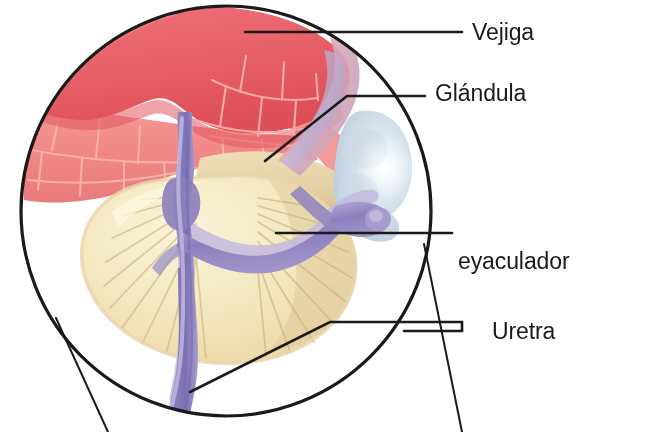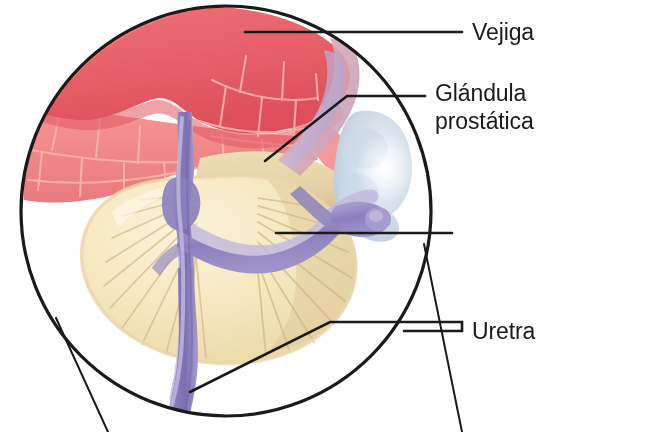--- a/index.html
+++ b/index.html
@@ -30,21 +30,21 @@
     line-height: 28px;
     white-space: pre;
     letter-spacing: -0.1px;
   }
   .label.bold {
     font-weight: normal;
   }
   #label-vejiga      { left: 472px; top: 18px; }
   #label-glandula    { left: 435px; top: 79px; }
   #label-conducto    { left: 458px; top: 219px; }
-  #label-uretra      { left: 472px; top: 317px; }
+  #label-uretra      { left: 492px; top: 317px; }
 </style>
 </head>
 <body>
 
 <div id="stage">
 
   <svg id="figure-svg" viewBox="0 0 649 432">
 
     <defs>
 
@@ -362,19 +362,19 @@
       <path d="M 245 32 L 462 32"></path>
       <path d="M 265 161 L 347 96 L 425 96"></path>
       <path d="M 276 233 L 452 233"></path>
       <path d="M 190 392 L 330 322 L 462 322 L 462 331 L 462 331"></path>
       <path d="M 404 331 L 462 331"></path>
     </g>
   </svg>
 
   <div class="label" id="label-vejiga">Vejiga</div>
 
-  <div class="label bold" id="label-glandula"><span>Glándula</span><br><span>prostática</span></div>
-
-  <div class="label" id="label-conducto"><br></div>
+  <div class="label bold" id="label-glandula"><span>Glándula</span><br></div>
+
+  <div class="label" id="label-conducto"><br><span>eyaculador</span></div>
 
   <div class="label" id="label-uretra">Uretra</div>
 
 </div>
 
 </body></html>

